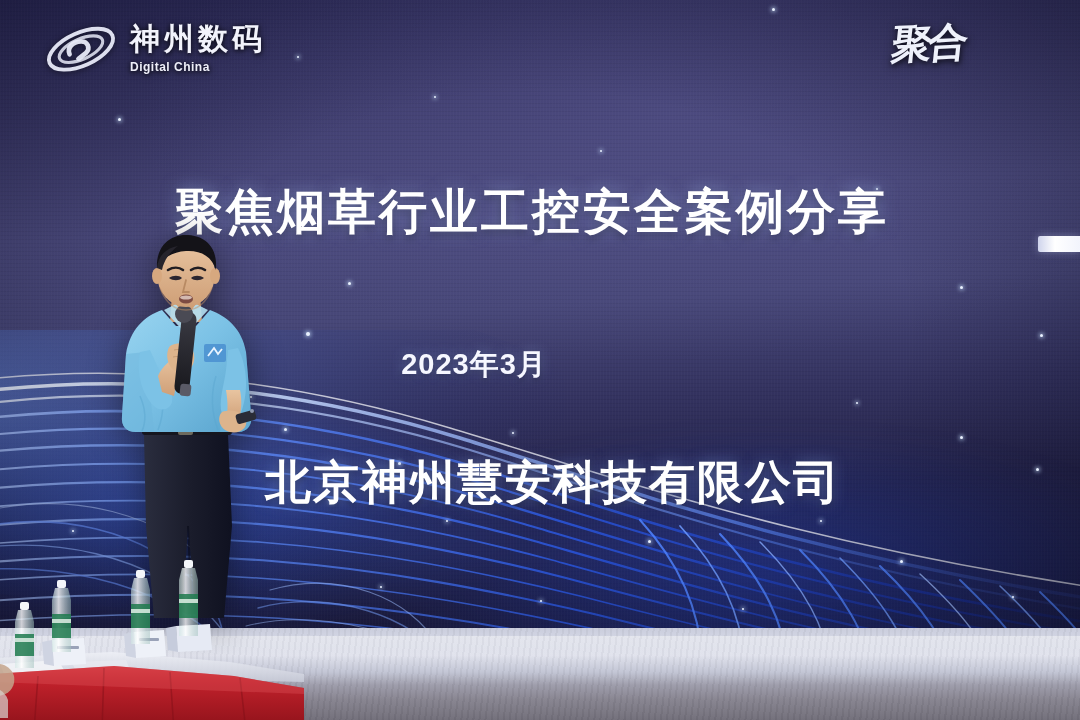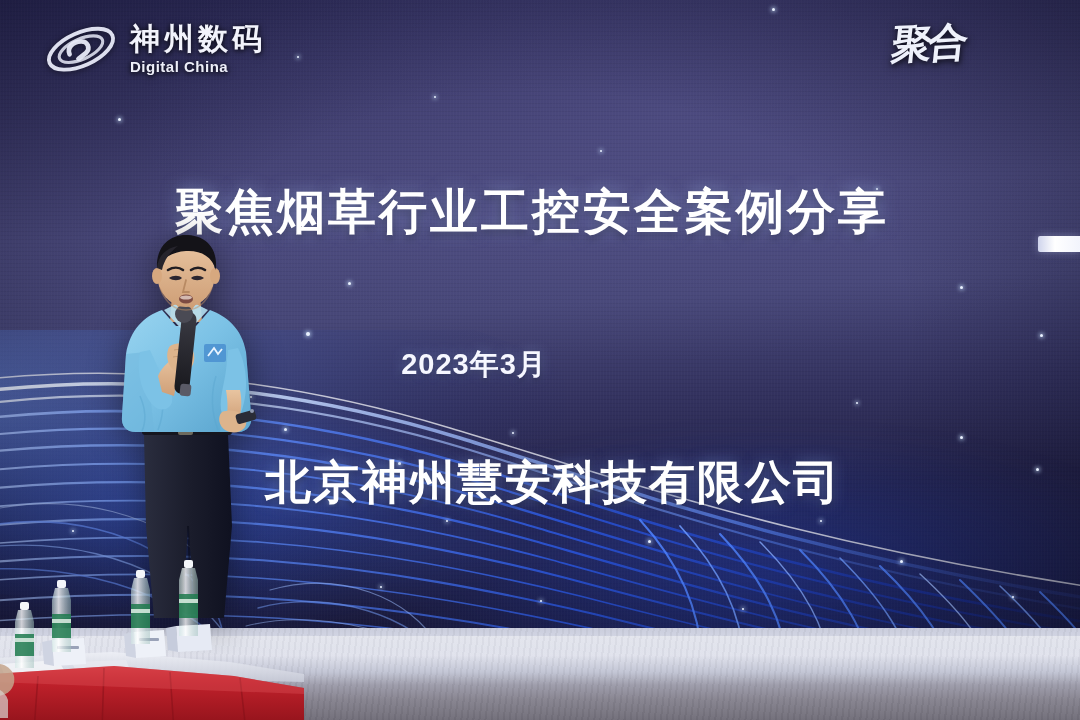--- a/index.html
+++ b/index.html
@@ -61,23 +61,24 @@
   .logo-brand{
     position:absolute;left:42px;top:18px;
     display:flex;align-items:center;gap:10px;
     filter:drop-shadow(0 1px 3px rgba(0,0,0,.55));
   }
   .logo-mark{width:78px;height:62px;flex:0 0 auto;}
   .logo-text{display:flex;flex-direction:column;line-height:1;}
   .logo-cn{
     font-size:30px;font-weight:700;color:#f2f3fb;letter-spacing:4px;
     text-shadow:0 1px 4px rgba(0,0,0,.5);
+    font-family:Liberation Mono, monospace;
   }
   .logo-en{
-    font-size:15px;font-weight:700;color:#edeef8;letter-spacing:.5px;
+    font-size:12px;font-weight:700;color:#edeef8;letter-spacing:.5px;
     margin-top:5px;text-shadow:0 1px 4px rgba(0,0,0,.5);
   }
 
   .slogan{
     position:absolute;right:24px;top:16px;text-align:right;
     filter:drop-shadow(0 2px 4px rgba(0,0,0,.45));
   }
   .slogan-cal{
     font-family:"DejaVu Serif","Liberation Serif",serif;
     font-size:40px;font-weight:700;color:#eef1fb;

